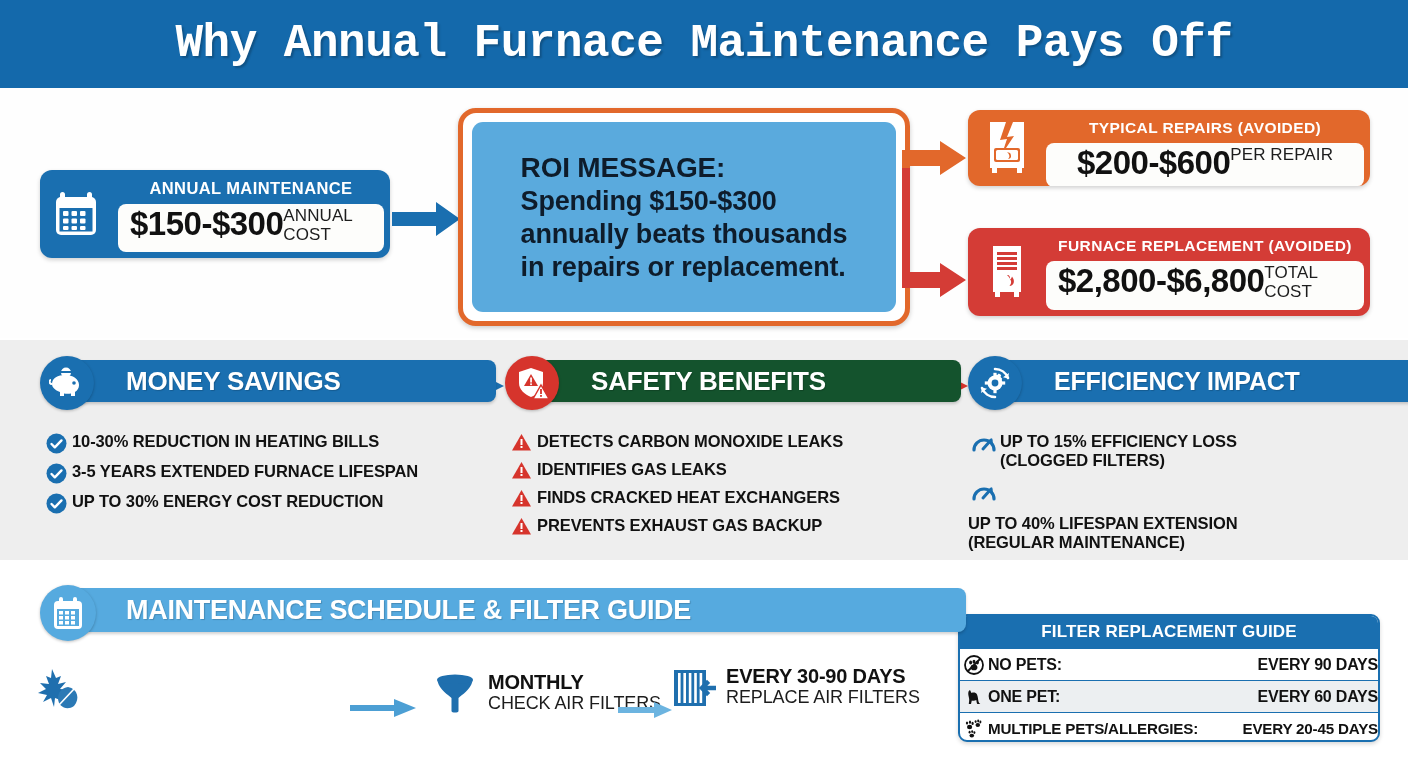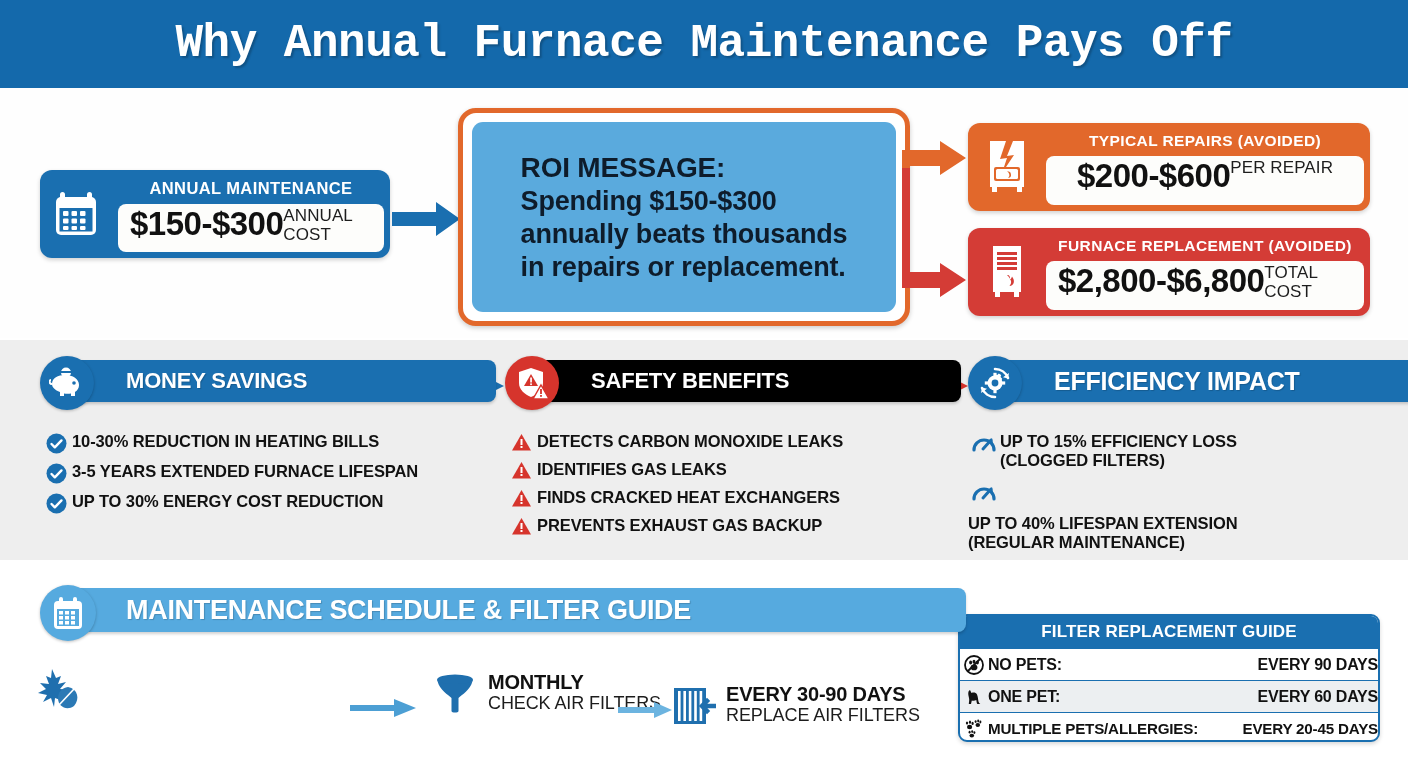--- a/index.html
+++ b/index.html
@@ -38,21 +38,21 @@
     padding:9px 10px 6px 4px;text-align:center;
   }
   .cost-body{
     background:#fdfdfb;border-radius:8px;margin:0 6px 6px 0;
     padding:3px 12px 7px 12px;flex:1;display:flex;flex-direction:row;justify-content:center;
   }
   .cost-value{font-size:33px;font-weight:bold;color:#111111;line-height:1.04;letter-spacing:-.5px;}
   .cost-sub{font-size:17px;color:#1d1d1d;line-height:1.1;letter-spacing:.1px;}
 
   #card-annual{left:40px;top:170px;width:350px;height:88px;background:#1a6fb0;}
-  #card-repairs{left:968px;top:110px;width:402px;height:88px;background:#e2682b;margin-top:13px;}
+  #card-repairs{left:968px;top:110px;width:402px;height:76px;background:#e2682b;}
   #card-replace{left:968px;top:228px;width:402px;height:88px;background:#d43c36;}
   #card-repairs .cost-title{font-size:15.5px;}
   #card-replace .cost-title{font-size:15.5px;}
 
   
   .roi-outer{
     position:absolute;left:458px;top:108px;width:442px;height:208px;
     background:#ffffff;border:5px solid #e2682b;border-radius:18px;
     box-shadow:0 2px 5px rgba(0,0,0,.2);
   }
@@ -79,32 +79,32 @@
   .badge{
     position:absolute;left:0;top:-4px;width:54px;height:54px;border-radius:50%;
     display:flex;align-items:center;justify-content:center;z-index:3;
     box-shadow:0 1px 3px rgba(0,0,0,.25);
   }
   .pill{
     position:absolute;left:28px;top:0;height:42px;border-radius:8px;
     display:flex;align-items:center;padding-left:58px;z-index:2;
     box-shadow:0 2px 3px rgba(0,0,0,.18);
   }
-  .pill span{color:#ffffff;font-weight:bold;font-size:22px;letter-spacing:-.2px;
+  .pill span{color:#ffffff;font-weight:bold;font-size:26px;letter-spacing:-.2px;
     text-shadow:1px 1px 1px rgba(0,0,0,.18);}
   .bullets{margin-top:26px;}
   .bullet{display:flex;align-items:flex-start;margin-bottom:8px;}
   .bullet .bico{flex:0 0 32px;width:32px;padding-top:1px;display:flex;justify-content:center;}
   .bullet .btxt{font-size:16.5px;font-weight:bold;color:#111111;line-height:1.16;letter-spacing:-.1px;}
 
   #col-money{left:40px;top:360px;width:420px;}
   #col-safety{left:505px;top:360px;width:420px;}
   #col-eff{left:968px;top:360px;width:420px;}
   #col-money .pill{width:370px;background:#1a6fb0;}
-  #col-safety .pill{width:370px;background:#000000;}
+  #col-safety .pill{width:370px;background:#14532d;}
   #col-eff .pill{width:370px;background:#1a6fb0;}
   #col-money .badge{background:#1a6fb0;}
   #col-safety .badge{background:#d6342c;}
   #col-eff .badge{background:#1a6fb0;}
   #col-eff .pill span{font-size:25px;}
 
   .mid-arrow{position:absolute;}
   #arrow-m1{left:444px;top:374px;}
   #arrow-m2{left:908px;top:374px;}
 
@@ -116,21 +116,21 @@
   #sched-head .pill{width:840px;height:44px;background:#56aadf;}
   #sched-head .pill span{font-size:27px;letter-spacing:-.3px;}
 
   .steps{position:absolute;left:34px;top:655px;width:900px;height:85px;}
   .step{position:absolute;display:flex;align-items:flex-start;}
   .step .sico{flex:0 0 auto;margin-right:10px;}
   .step .stitle{font-size:20px;font-weight:bold;color:#111111;line-height:1.1;letter-spacing:-.2px;}
   .step .ssub{font-size:18px;color:#1c1c1c;line-height:1.14;letter-spacing:-.1px;}
   #step1{left:0;top:10px;}
   #step2{left:398px;top:16px;}
-  #step3{left:636px;top:28px;}
+  #step3{left:636px;top:10px;}
   #sarrow1{position:absolute;left:316px;top:42px;}
   #sarrow2{position:absolute;left:584px;top:46px;}
 
   
   .guide{
     position:absolute;left:958px;top:614px;width:418px;height:124px;
     background:#ffffff;border:2px solid #1a6fb0;border-radius:9px;overflow:hidden;
     box-shadow:0 2px 4px rgba(0,0,0,.16);
   }
   .guide-head{

